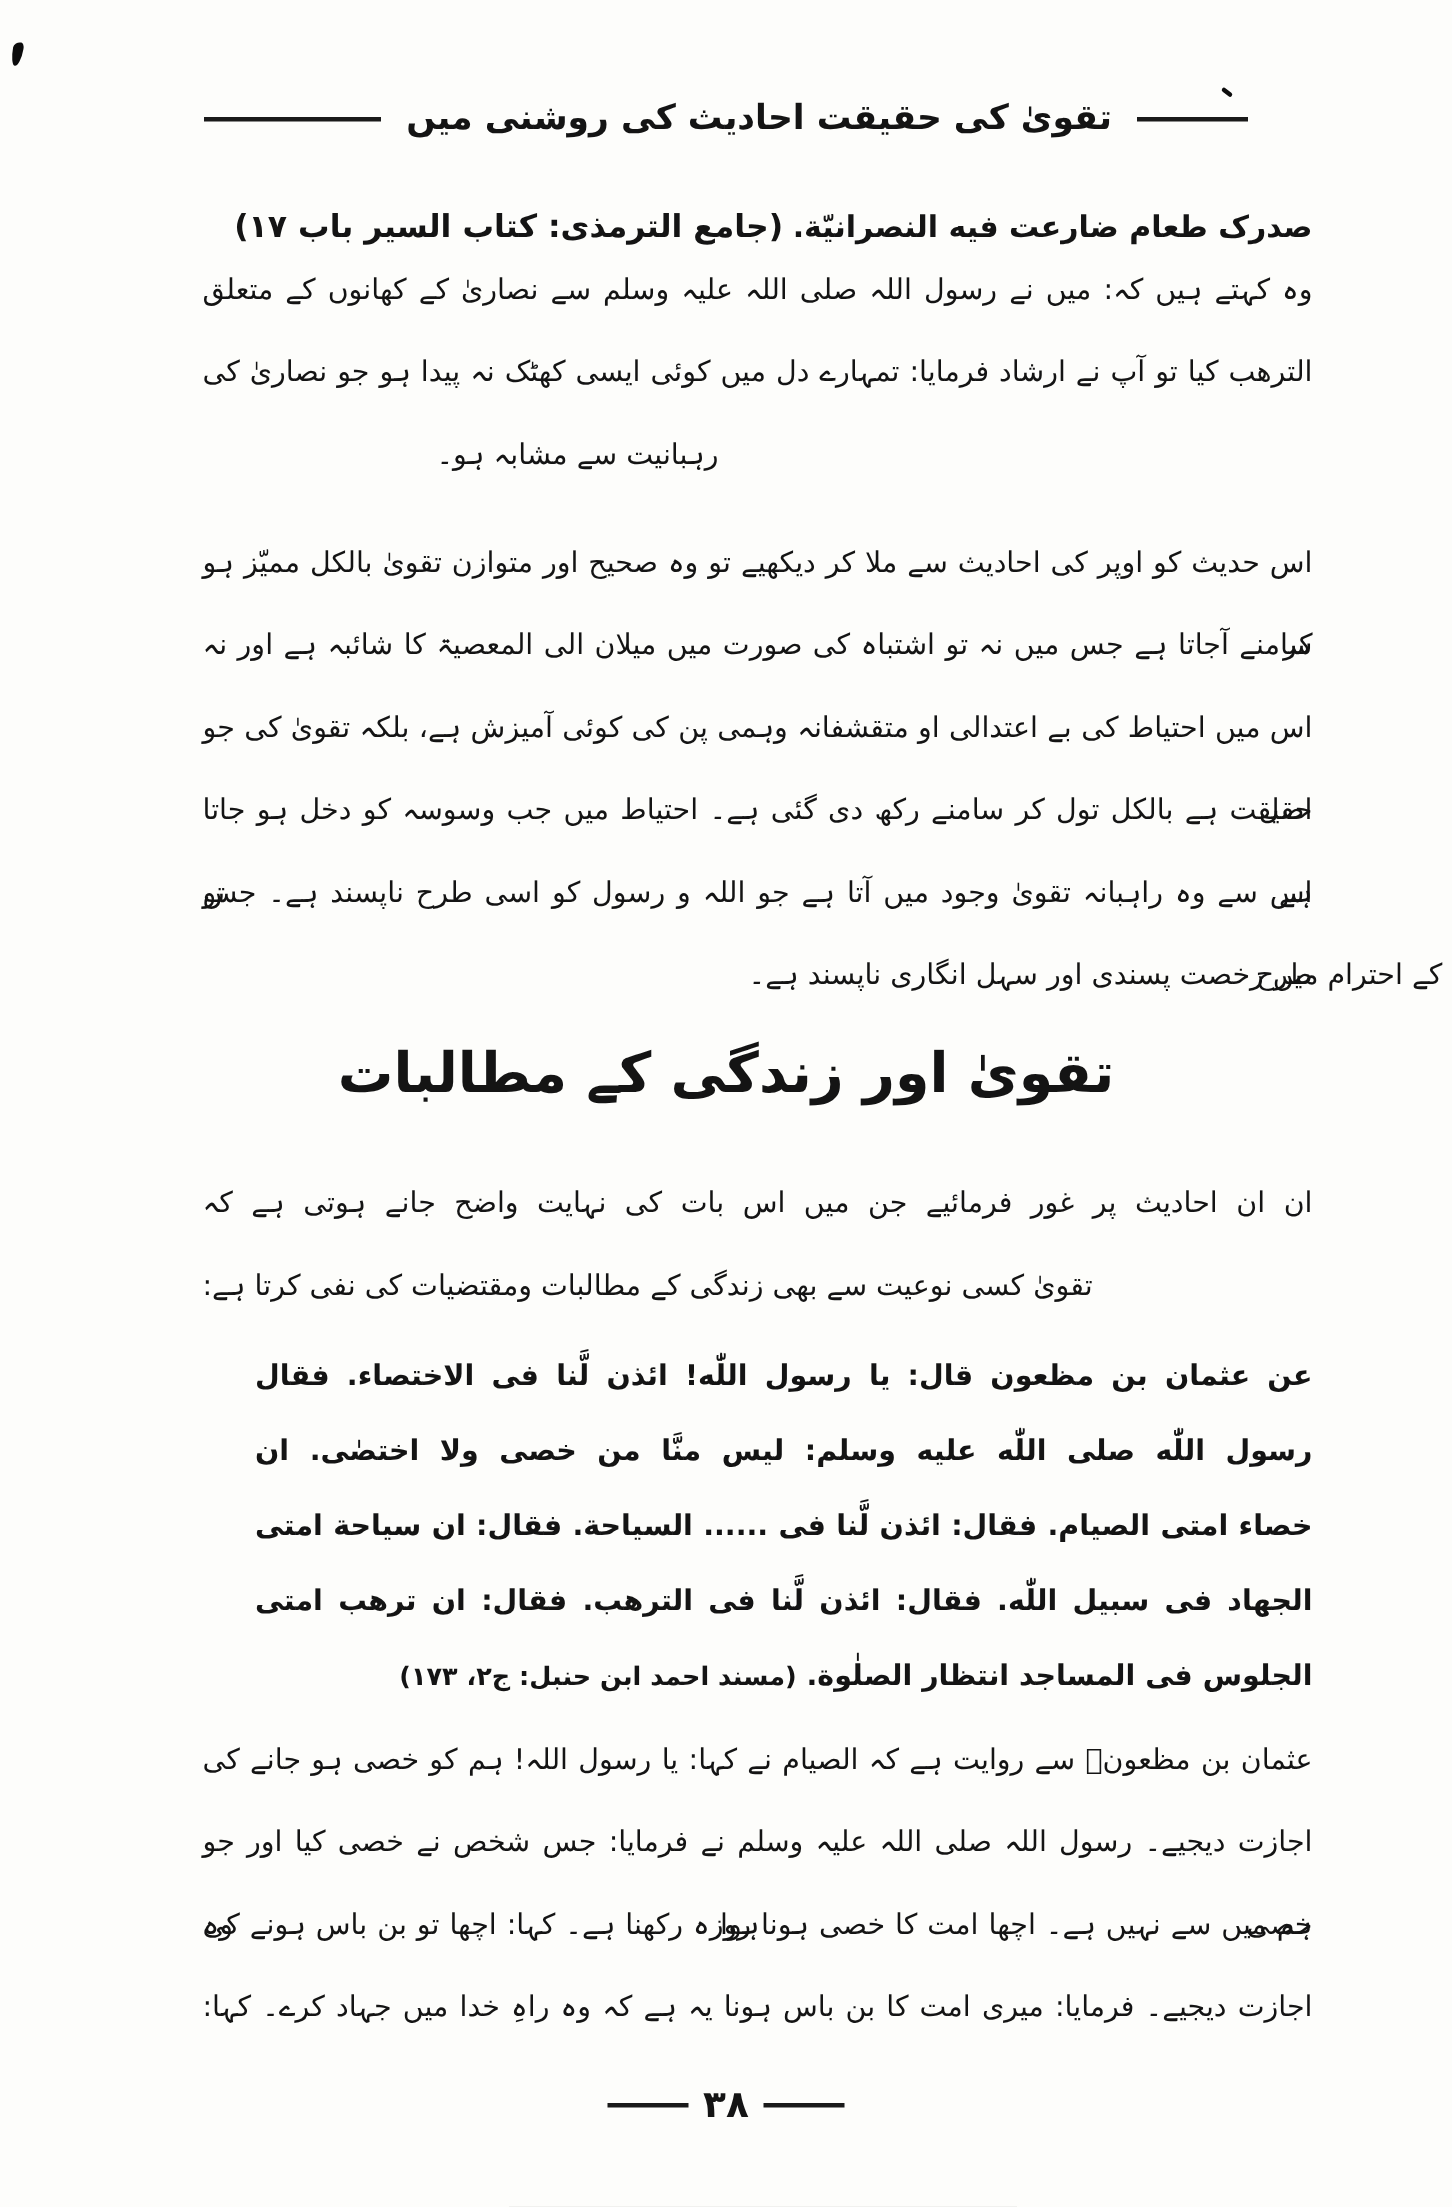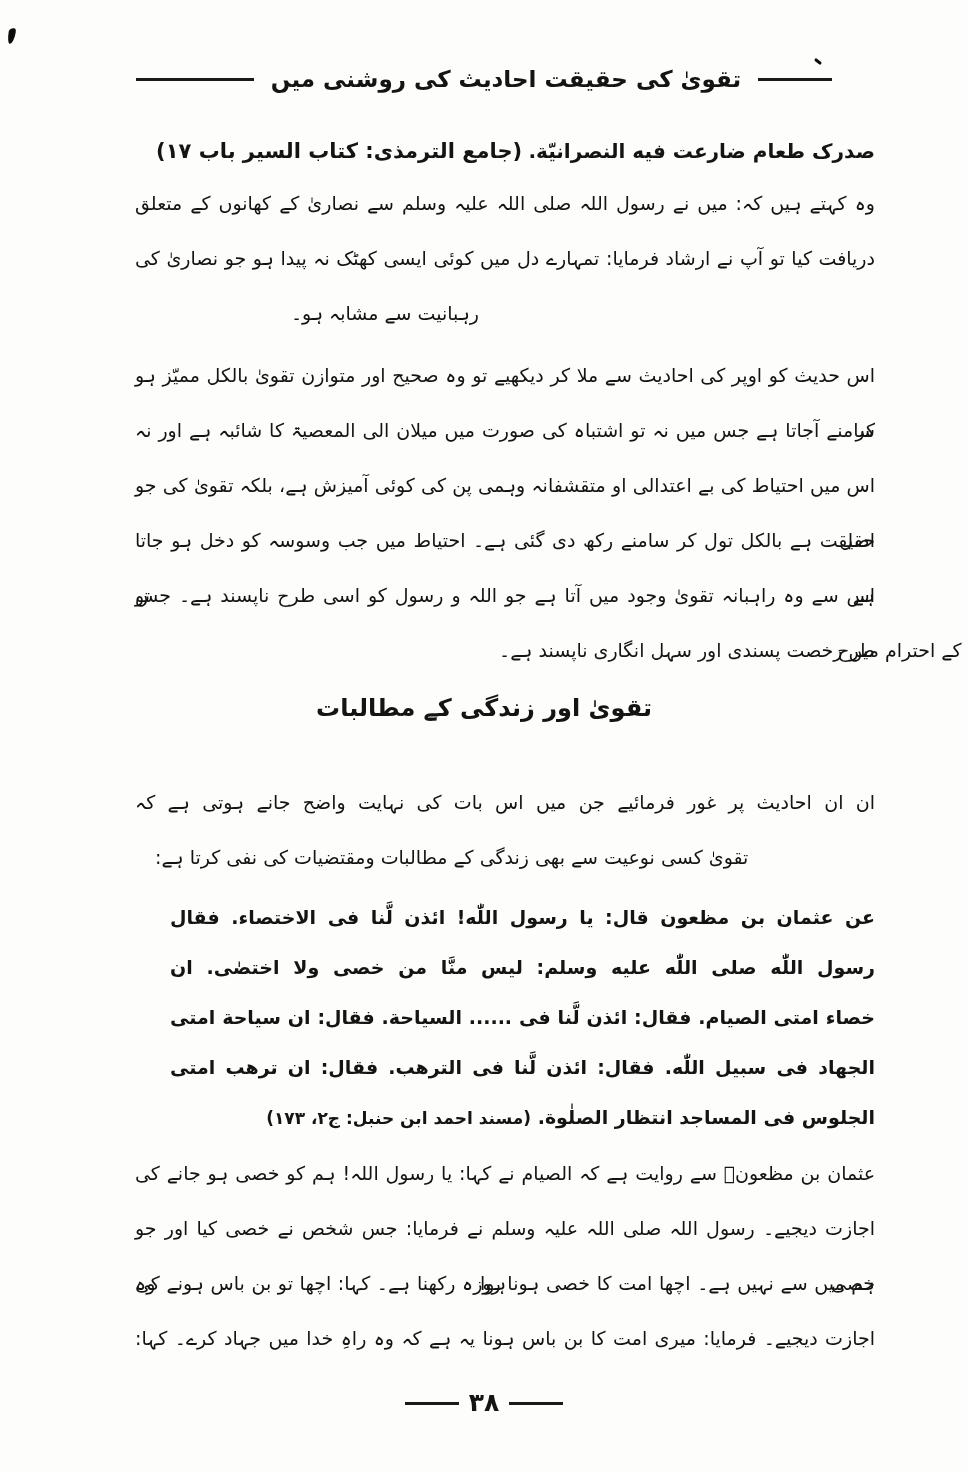--- a/index.html
+++ b/index.html
@@ -38,31 +38,31 @@
   .opening-line { font-size:20px; line-height:55px; height:55px;
                   text-align:right; white-space:nowrap; }
   .arabic-strong { font-weight:bold; }
   .cite { font-weight:600; font-size:21px; }
 
   .uline { font-size:19px; line-height:55px; height:55px;
            text-align:justify; text-align-last:justify; }
   .uline.centered   { text-align:left; text-align-last:center; }
   .shift-right { padding-left:0; padding-right:0; margin-left:-120px; margin-right:120px; }
   .shift-left  { margin-right:-270px; margin-left:270px; }
-  .leftend { text-align:left; text-align-last:left;margin-left:20px; }
+  .leftend { text-align:left; text-align-last:left; }
 
-  .p1 { top:176px; }
+  .p1 { top:166px; }
   .p2 { top:348px; }
   .p3 { top:775px; }
   .p4 { top:1146px; }
 
   .heading {
     position:absolute; top:694px; left:0; width:100%;
     direction:rtl; text-align:center;
-    font-size:24px; font-weight:bold;
+    font-size:37px; font-weight:bold;
   }
 
   .hadith { top:892px; left:170px; width:705px; }
   .hadith-line { font-weight:bold; font-size:19px; line-height:50px; height:50px;
                  text-align:justify; text-align-last:justify; }
   .hadith-line.last { text-align:right; text-align-last:right; }
   .hadith-cite { font-weight:600; font-size:17px; }
 
   
   .footer-band {
@@ -89,21 +89,21 @@
 
   <div class="textcol opening">
     <div class="opening-line">
       <span class="arabic-strong">صدرک طعام ضارعت فیه النصرانیّة.</span>
       <span class="cite">(جامع الترمذی: کتاب السیر باب ۱۷)</span>
     </div>
   </div>
 
   <div class="textcol p1">
     <div class="uline">وہ کہتے ہیں کہ: میں نے رسول اللہ صلی اللہ علیہ وسلم سے نصاریٰ کے کھانوں کے متعلق</div>
-    <div class="uline">دریافت کیا تو آپ نے ارشاد فرمایا: تمہارے دل میں کوئی ایسی کھٹک نہ پیدا ہو جو نصاریٰ کی</div>
+    <div class="uline">الترهب کیا تو آپ نے ارشاد فرمایا: تمہارے دل میں کوئی ایسی کھٹک نہ پیدا ہو جو نصاریٰ کی</div>
     <div class="uline centered shift-right">رہبانیت سے مشابہ ہو۔</div>
   </div>
 
   <div class="textcol p2">
     <div class="uline">اس حدیث کو اوپر کی احادیث سے ملا کر دیکھیے تو وہ صحیح اور متوازن تقویٰ بالکل ممیّز ہو کر</div>
     <div class="uline">سامنے آجاتا ہے جس میں نہ تو اشتباہ کی صورت میں میلان الی المعصیۃ کا شائبہ ہے اور نہ</div>
     <div class="uline">اس میں احتیاط کی بے اعتدالی او متقشفانہ وہمی پن کی کوئی آمیزش ہے، بلکہ تقویٰ کی جو اصل</div>
     <div class="uline">حقیقت ہے بالکل تول کر سامنے رکھ دی گئی ہے۔ احتیاط میں جب وسوسہ کو دخل ہو جاتا ہے تو</div>
     <div class="uline">اس سے وہ راہبانہ تقویٰ وجود میں آتا ہے جو اللہ و رسول کو اسی طرح ناپسند ہے۔ جس طرح</div>
     <div class="uline centered shift-left">حدودِ الٰہی کے احترام میں رخصت پسندی اور سہل انگاری ناپسند ہے۔</div>

